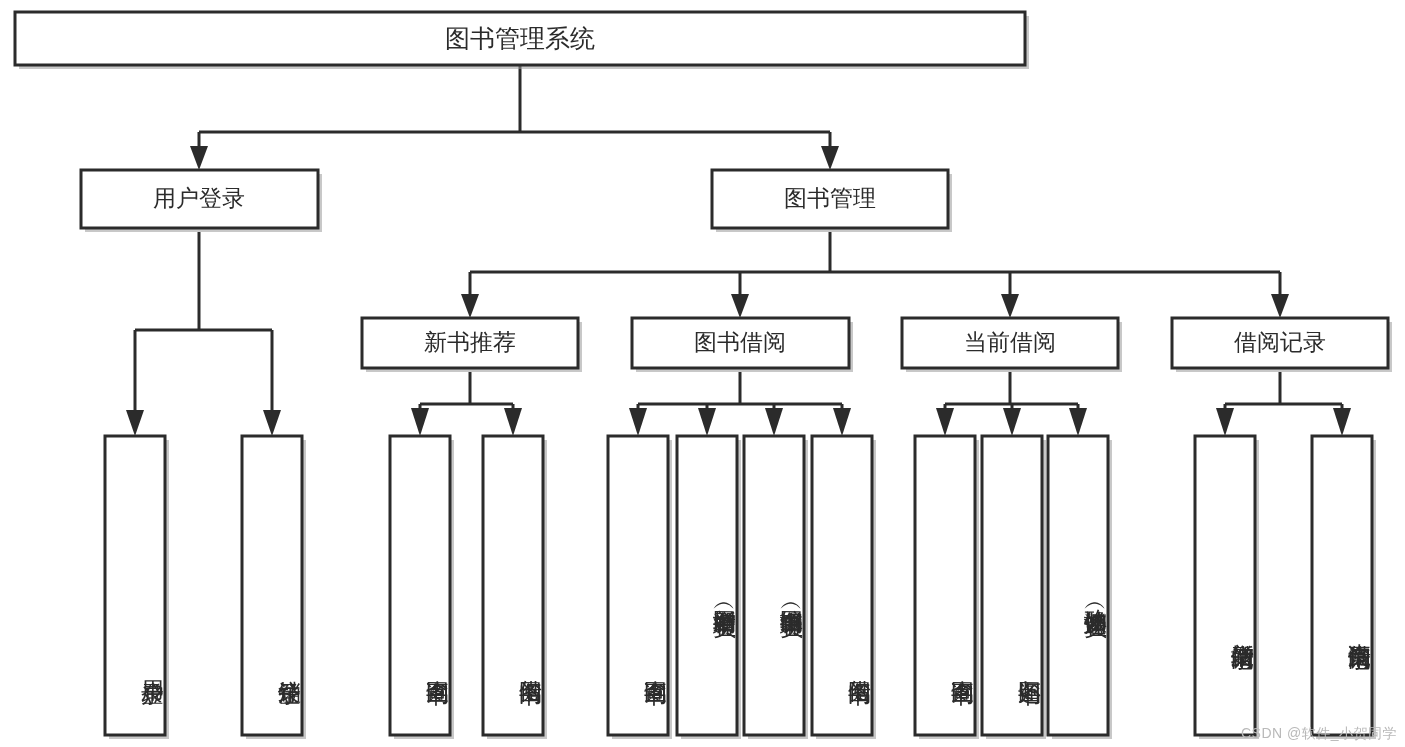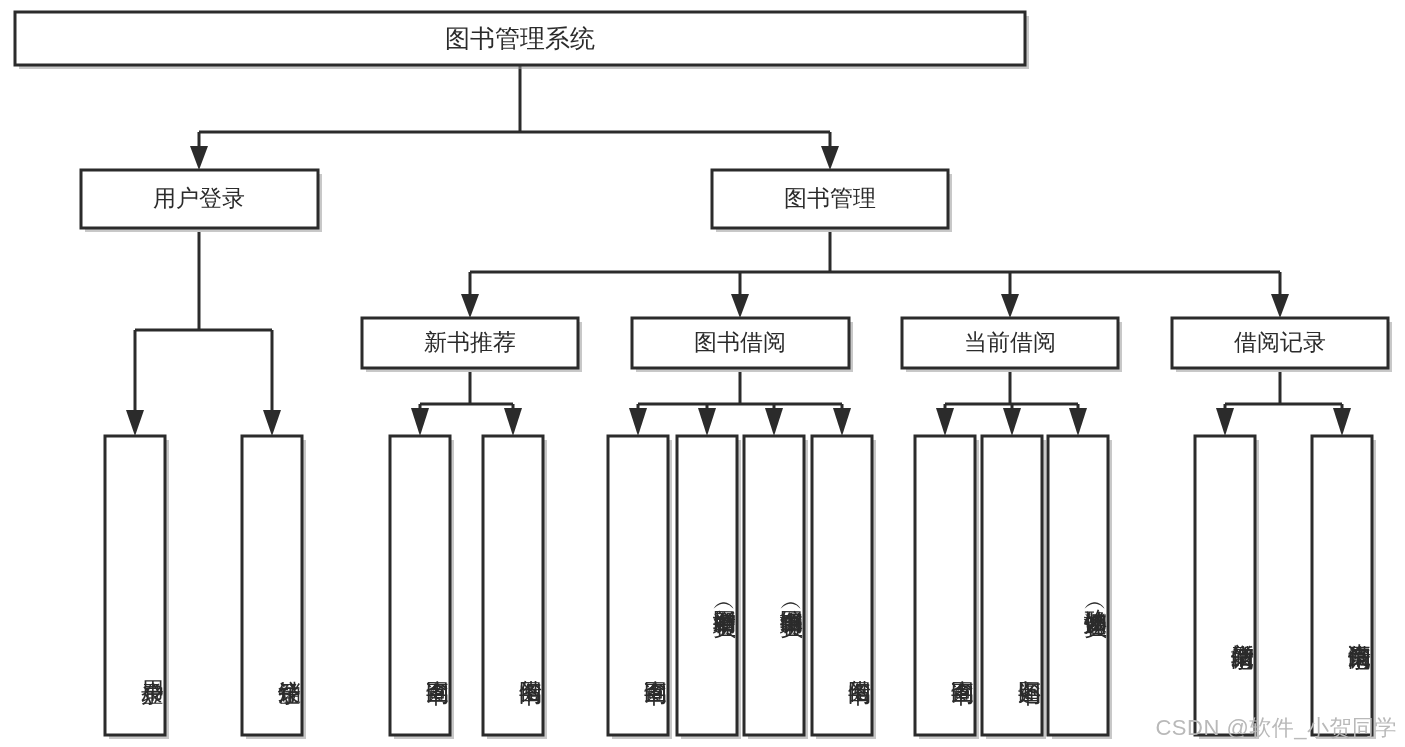--- a/index.html
+++ b/index.html
@@ -69,21 +69,21 @@
     justify-content: center;
     text-align: left;
     white-space: nowrap;
     pointer-events: none;
   }
   .watermark {
     position: absolute;
     right: 8px;
     bottom: 4px;
     font-family: "Liberation Sans", "DejaVu Sans", sans-serif;
-    font-size: 22px;
+    font-size: 14px;
     color: #b9b9b9;
     letter-spacing: 0.5px;
     user-select: none;
   }
 </style>
 </head>
 <body>
 
 <div id="diagram-root">
 

